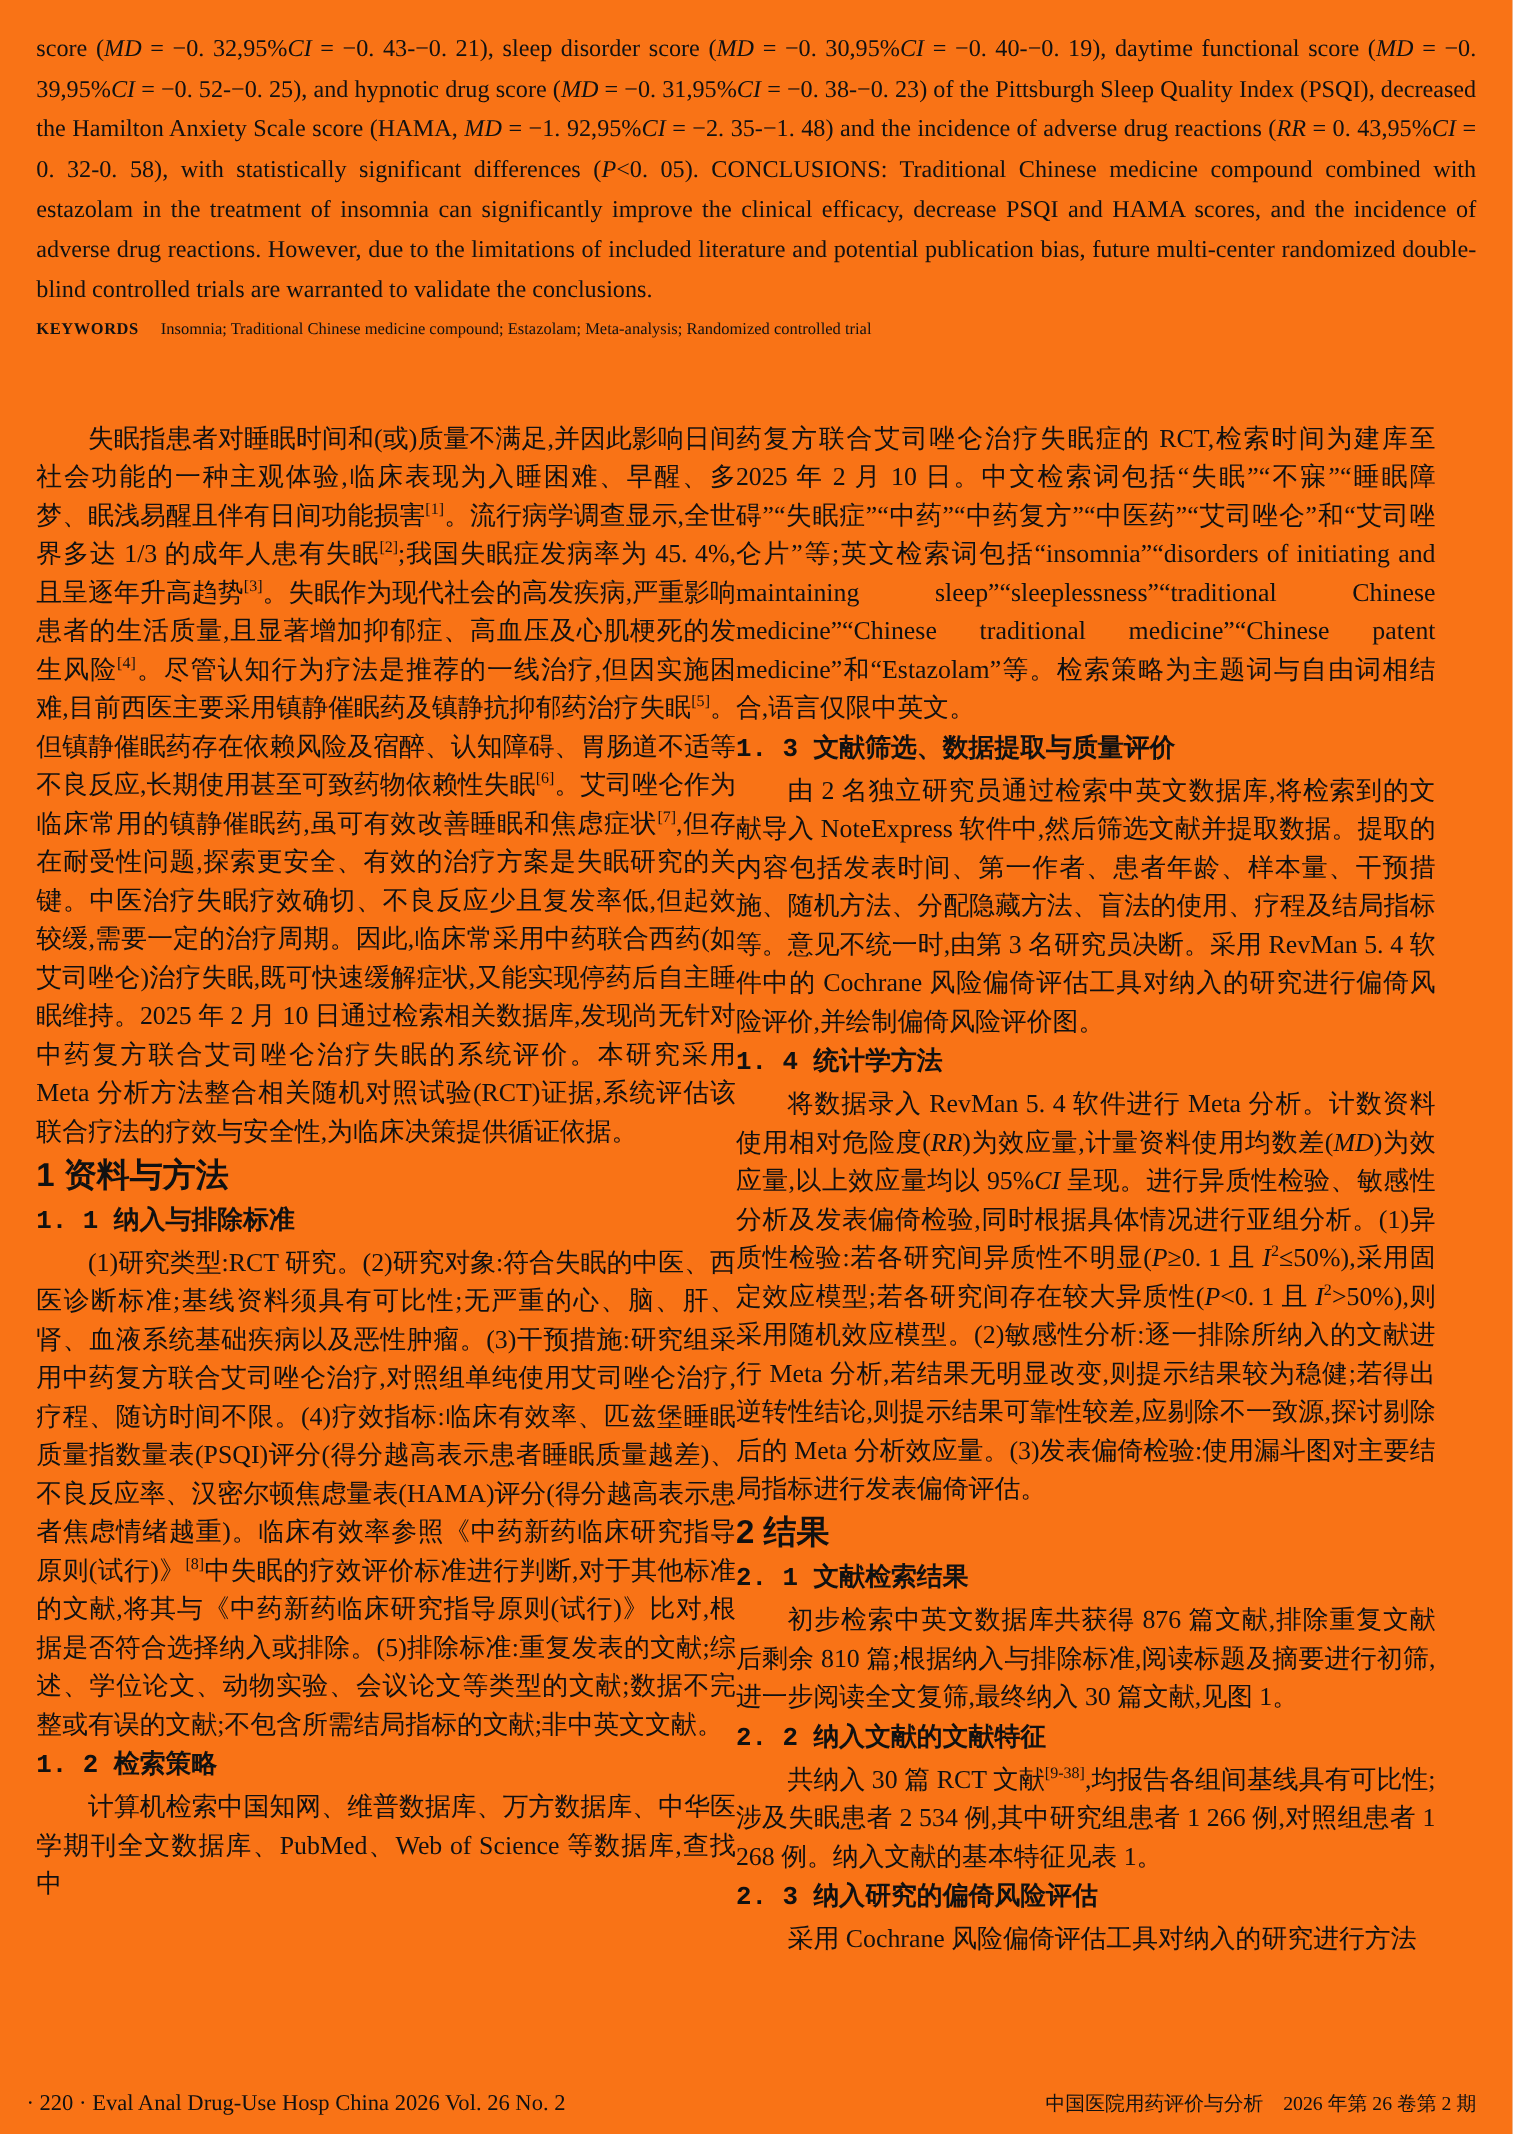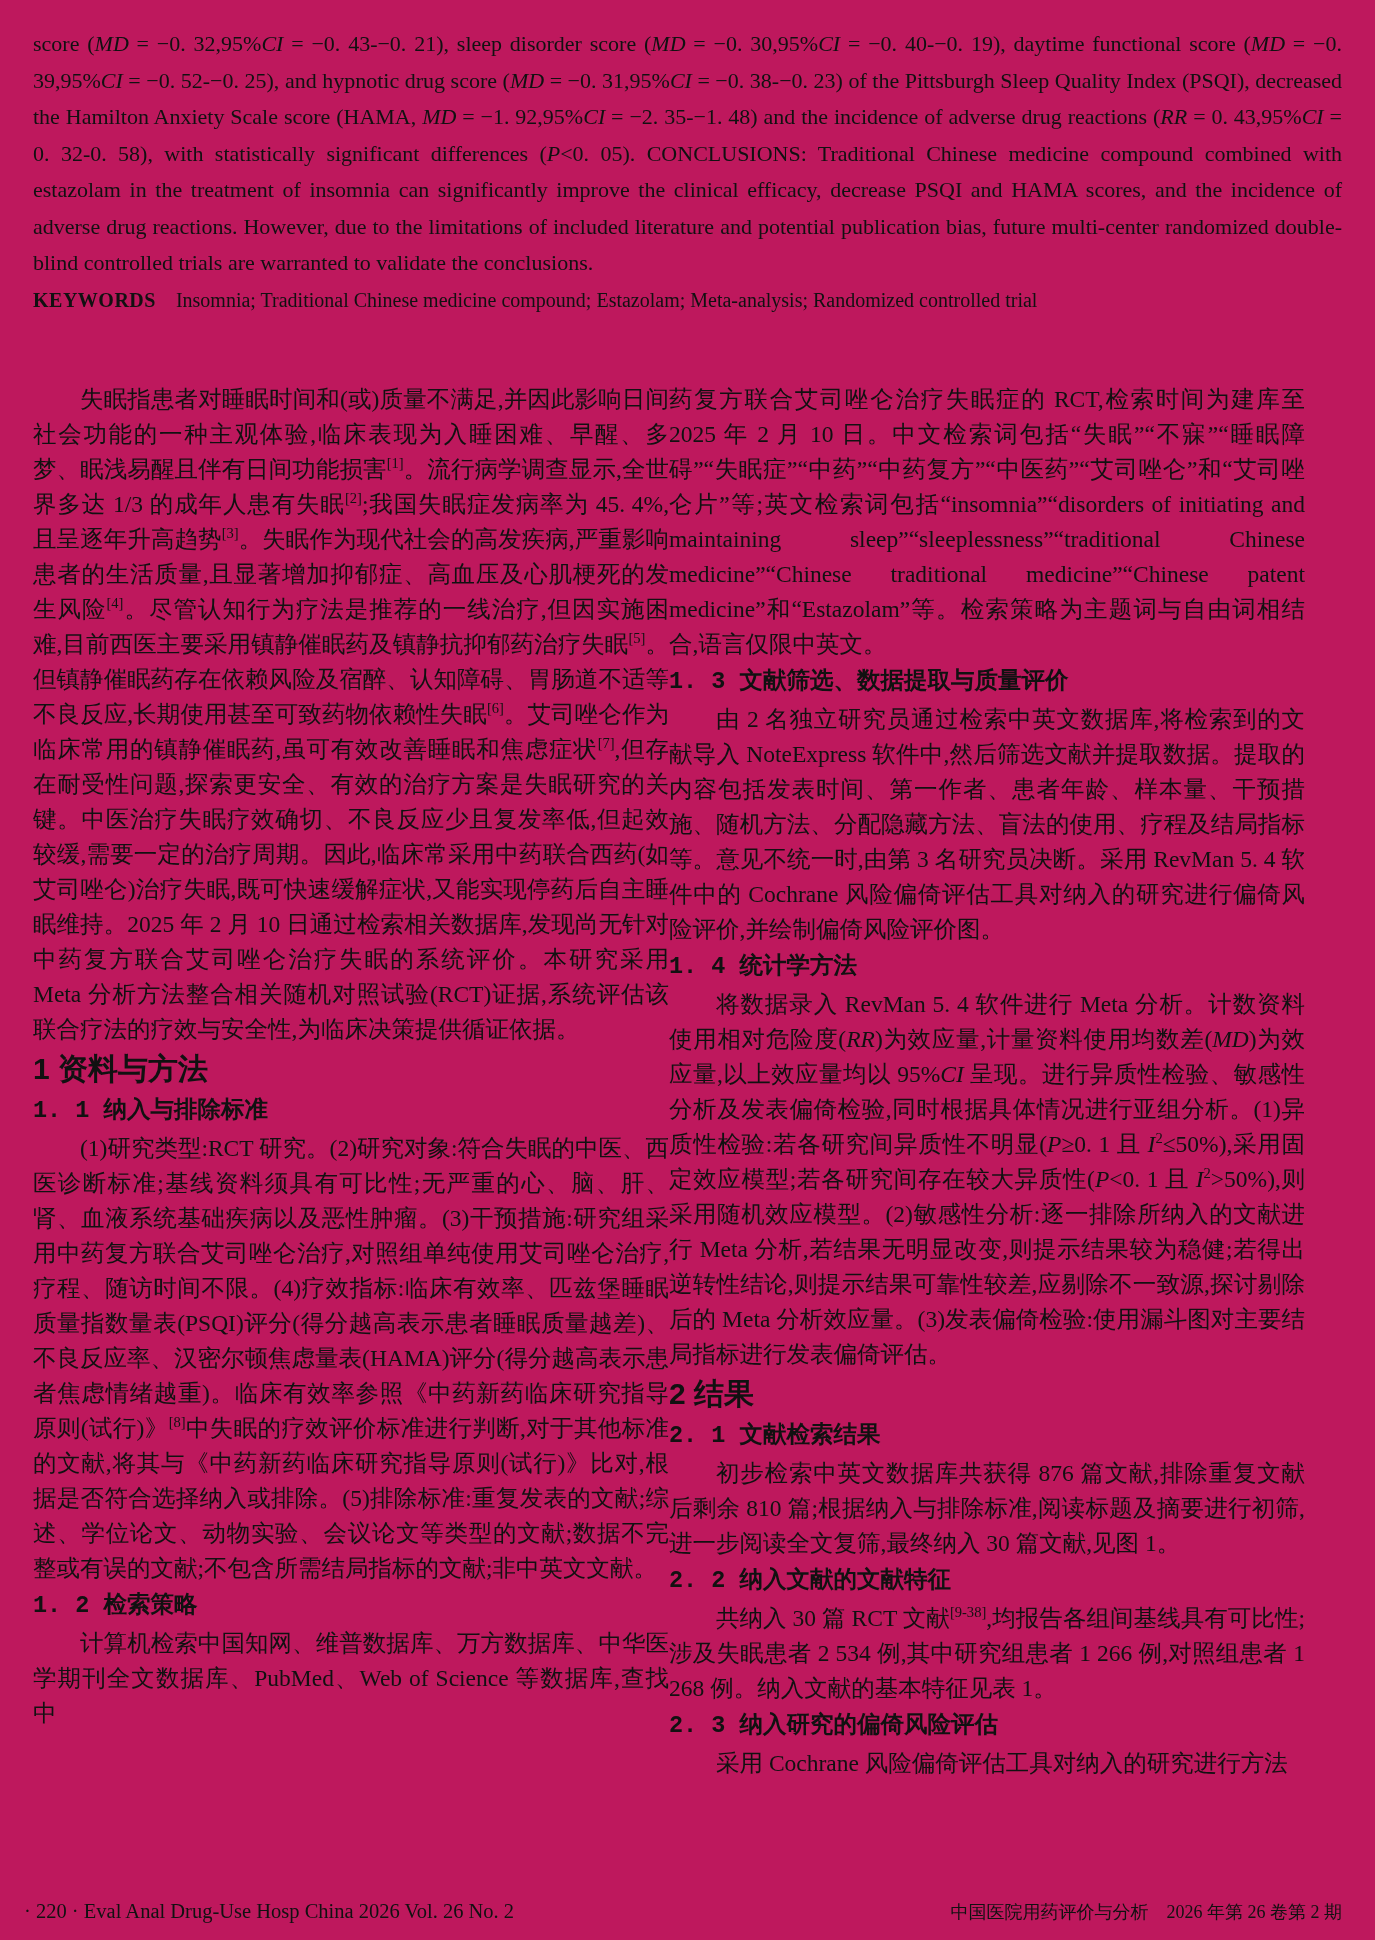--- a/index.html
+++ b/index.html
@@ -1,33 +1,33 @@
 <!DOCTYPE html>
 <html><head>
 <meta charset="utf-8">
 <style>
   html,body{margin:0;padding:0;background:#e8e8e8;}
   .page{
     position:relative;
     width:1375px;height:1940px;
-    background:#be185d;
+    background:#f97316;
     color:#111111;
     font-family:"Liberation Serif","DejaVu Serif",serif;
     overflow:hidden;
     margin:0 auto;
   }
   .abstract{
     margin:26px 33px 0 33px;
     font-size:22px;
     line-height:36.5px;
     text-align:justify;
   }
   .keywords{
     margin:0 33px;
-    font-size:20px;
+    font-size:15px;
     line-height:36.5px;
     text-align:justify;
   }
   .kw-label{font-weight:bold;margin-right:20px;letter-spacing:0.5px;}
   .columns{
     display:flex;
     margin:64px 33px 0 33px;
   }
   .col{
     width:636px;

